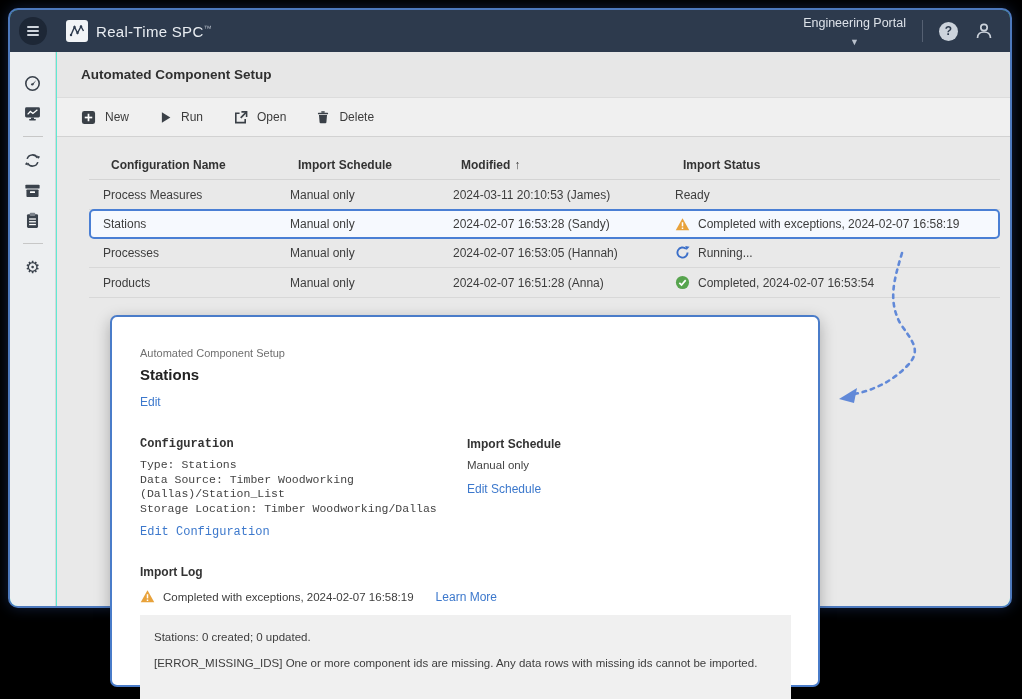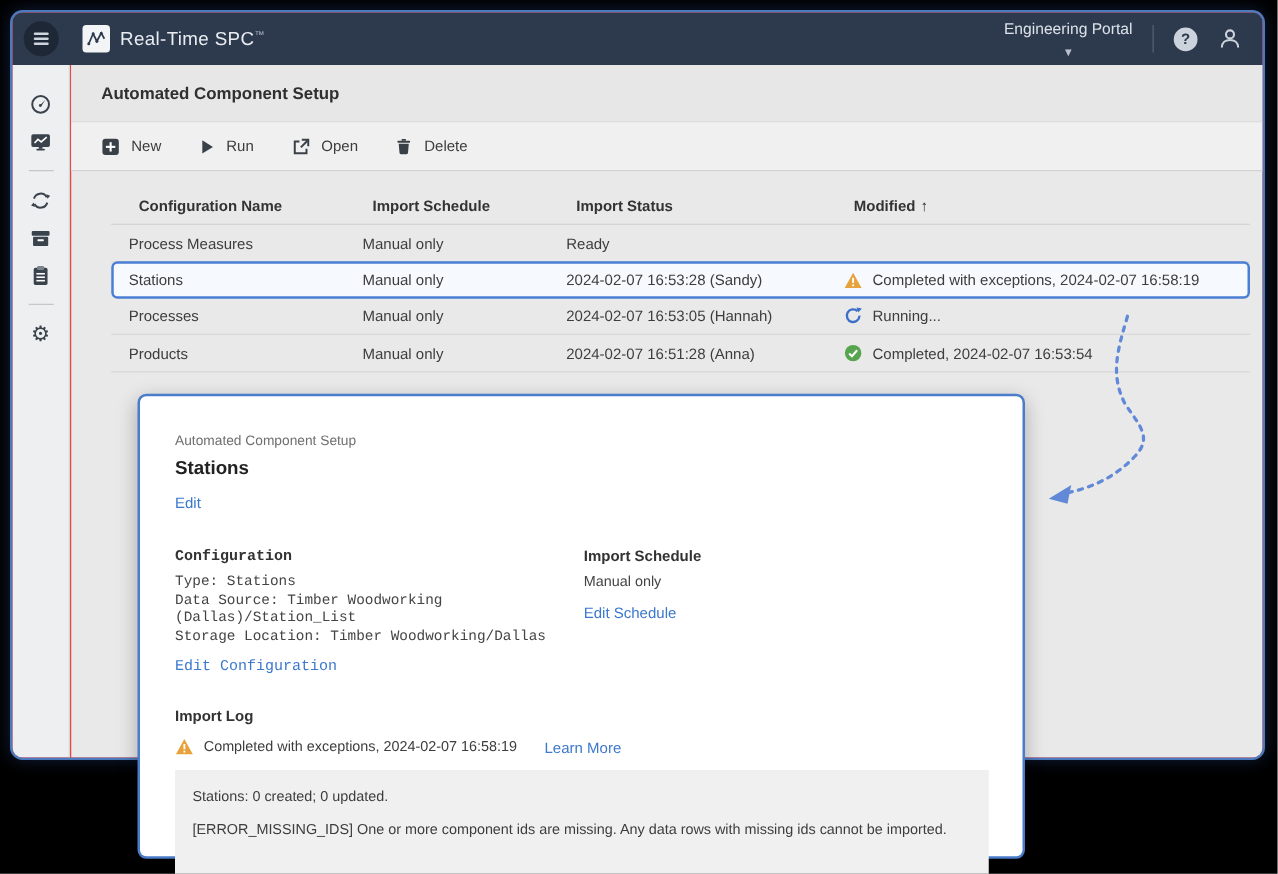--- a/index.html
+++ b/index.html
@@ -7,21 +7,21 @@
   body {
     background:#000;
     position:relative;
     font-family:"Liberation Sans", sans-serif;
     overflow:hidden;
   }
 
   
   .app-window {
     position:absolute; left:8px; top:8px; width:1004px; height:600px;
-    background:#ef4444; border:2px solid #4d79bd; border-radius:10px;
+    background:#5eead4; border:2px solid #4d79bd; border-radius:10px;
     overflow:hidden;
     box-shadow:0 0 14px rgba(50,90,170,0.35);
   }
 
   
   .topbar {
     position:absolute; top:0; left:0; right:0; height:42px;
     background:#2d3a4d; display:flex; align-items:center;
   }
   .hamburger {
@@ -242,30 +242,31 @@
           <path d="M3.4 5.8 h9.2 l-0.7 8.2 a1.3 1.3 0 0 1 -1.3 1.2 h-5.2 a1.3 1.3 0 0 1 -1.3 -1.2 Z" fill="#3a4047"></path>
         </svg>
         <span class="lbl">Delete</span>
       </div>
     </div>
 
     <div class="table">
       <div class="thead">
         <div>Configuration Name</div>
         <div>Import Schedule</div>
-        <div>Import Status</div>
         <div>
           <span>Modified</span><span class="sort-arrow">↑</span>
         </div>
+        <div>Import Status</div>
       </div>
 
       <div class="rows">
         <div class="trow">
           <div>Process Measures</div>
           <div>Manual only</div>
+          <div>2024-03-11 20:10:53 (James)</div>
           <div class="status-cell">
               <span>Ready</span>
             </div>
         </div>
 
         <div class="trow selected">
           <div>Stations</div>
           <div>Manual only</div>
           <div>2024-02-07 16:53:28 (Sandy)</div>
           <div class="status-cell">

